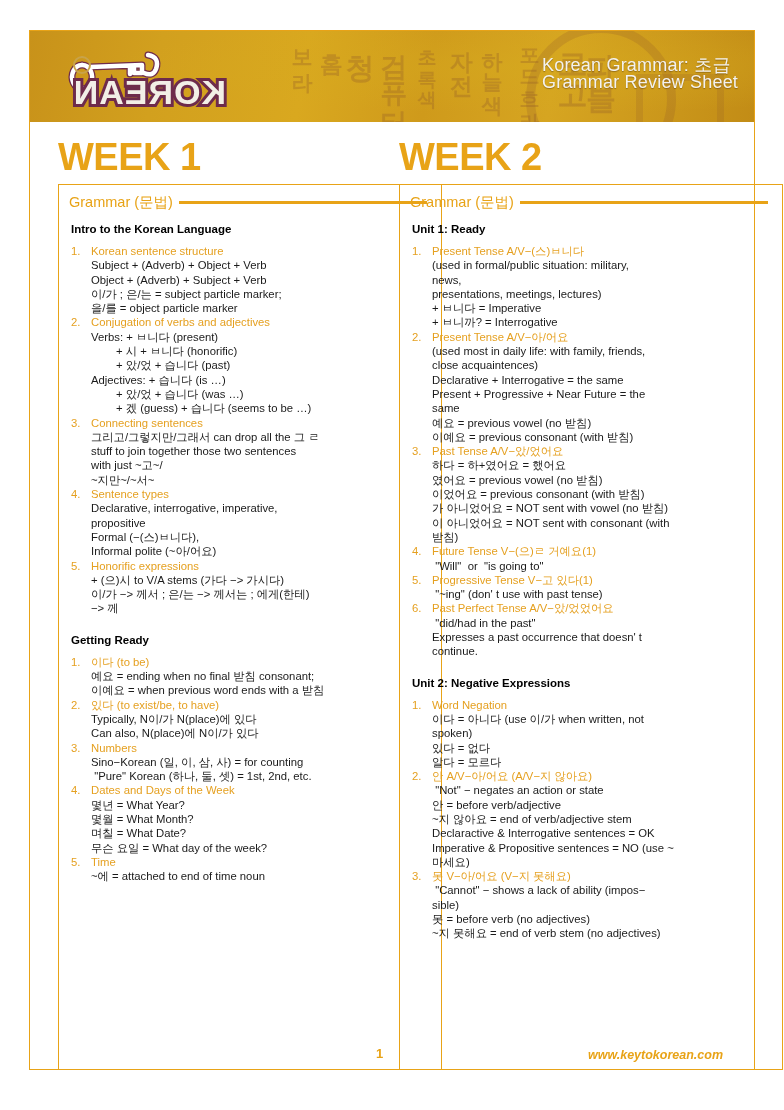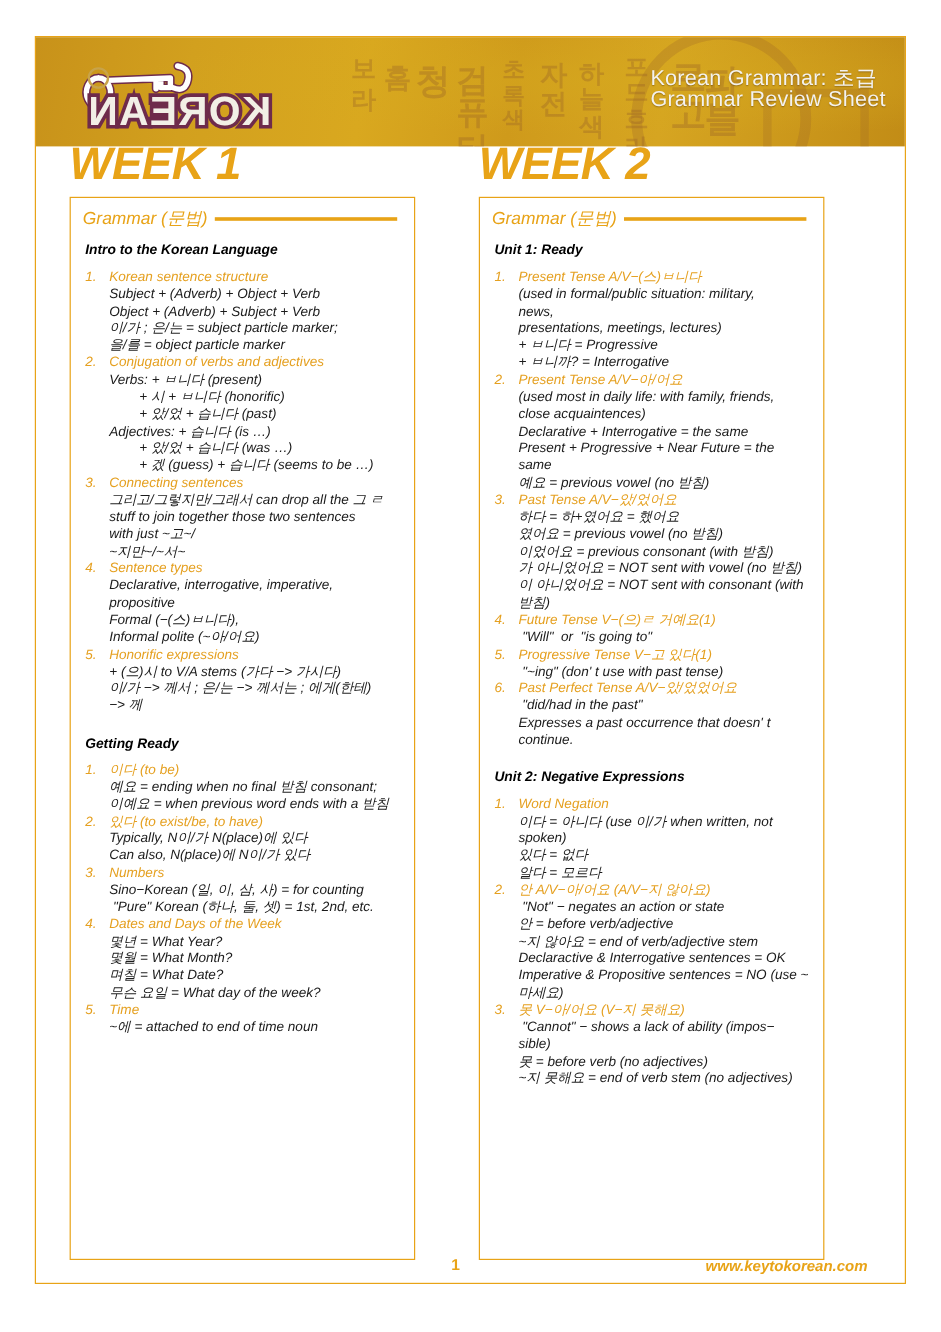--- a/index.html
+++ b/index.html
@@ -73,21 +73,21 @@
     left: 512px; top: 26px;
     color: #f4f2ee;
     font-size: 18px;
     line-height: 17px;
     letter-spacing: .2px;
     text-shadow: 0 1px 1px rgba(80,50,10,.45);
   }
   #header-title div { white-space: nowrap; }
 
   
-  .week-col { position: absolute; top: 116px; width: 288px; font-style: italic; }
+  .week-col { position: absolute; top: 136px; width: 384px; }
   #col-left  { left: 58px; }
   #col-right { left: 399px; }
 
   .week-title {
     font-size: 38px;
     font-weight: bold;
     color: #e8a317;
     letter-spacing: -.5px;
     line-height: 42px;
     margin-bottom: 6px;
@@ -351,36 +351,37 @@
           <ol class="items">
             <li>
               <div class="it-head">
                 <span class="it-num">1.</span>
                 <span class="it-title">Present Tense A/V−(스)ㅂ니다</span>
               </div>
               <div class="it-lines">
                 <div class="ln">(used in formal/public situation: military,</div>
                 <div class="ln">news,</div>
                 <div class="ln">presentations, meetings, lectures)</div>
-                <div class="ln">+ ㅂ니다 = Progressive</div>
+                <div class="ln">+ ㅂ니다 = Imperative</div>
                 <div class="ln">+ ㅂ니까? = Interrogative</div>
               </div>
             </li>
             <li>
               <div class="it-head">
                 <span class="it-num">2.</span>
                 <span class="it-title">Present Tense A/V−아/어요</span>
               </div>
               <div class="it-lines">
                 <div class="ln">(used most in daily life: with family, friends,</div>
                 <div class="ln">close acquaintences)</div>
                 <div class="ln">Declarative + Interrogative = the same</div>
                 <div class="ln">Present + Progressive + Near Future = the</div>
                 <div class="ln">same</div>
                 <div class="ln">예요 = previous vowel (no 받침)</div>
+                <div class="ln">이예요 = previous consonant (with 받침)</div>
               </div>
             </li>
             <li>
               <div class="it-head">
                 <span class="it-num">3.</span>
                 <span class="it-title">Past Tense A/V−았/었어요</span>
               </div>
               <div class="it-lines">
                 <div class="ln">하다 = 하+였어요 = 했어요</div>
                 <div class="ln">였어요 = previous vowel (no 받침)</div>

